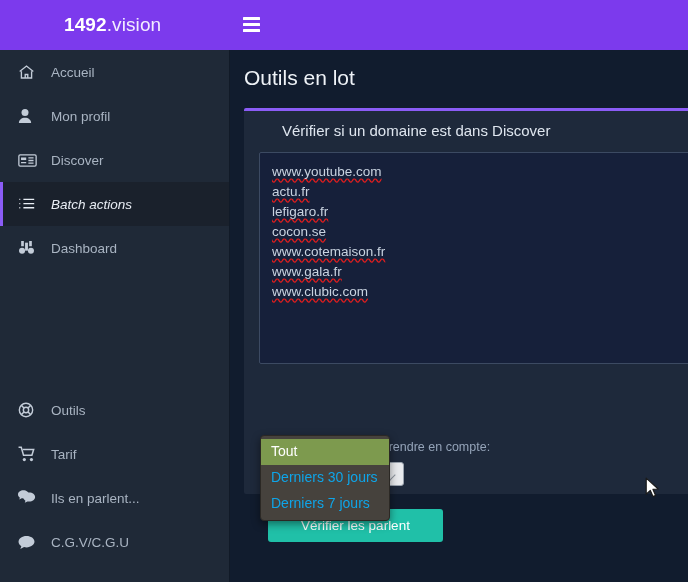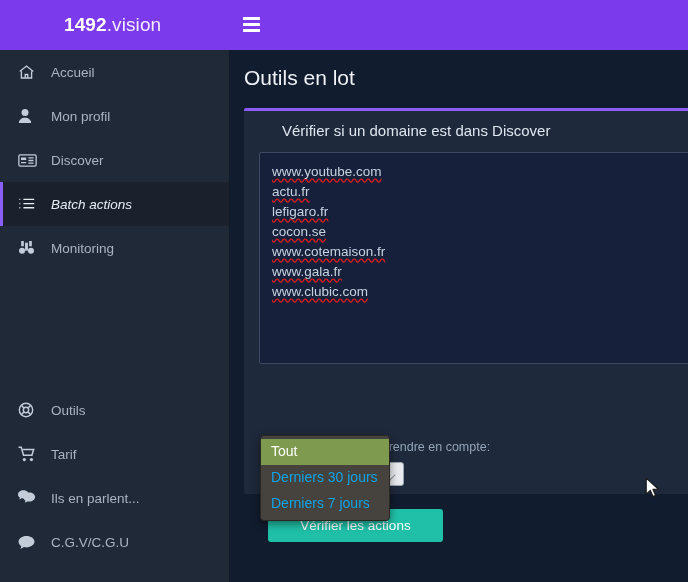--- a/index.html
+++ b/index.html
@@ -243,21 +243,21 @@
 
     <div class="nav-item">
       <span class="ico">
         <svg width="17" height="16" viewBox="0 0 18 18" fill="currentColor">
           <path d="M3 1h3v6H3zM12 1h3v6h-3z"></path>
           <circle cx="4" cy="12" r="3.4"></circle>
             <circle cx="14" cy="12" r="3.4"></circle>
           <rect x="7.4" y="3" width="3.2" height="9"></rect>
         </svg>
       </span>
-      <span>Monitoring</span>
+      <span>Dashboard</span>
     </div>
 
     <div class="nav-gap"></div>
 
     <div class="nav-item">
       <span class="ico">
         <svg width="16" height="16" viewBox="0 0 18 18" fill="none" stroke="currentColor" stroke-width="1.6">
           <circle cx="9" cy="9" r="7.5"></circle>
             <circle cx="9" cy="9" r="3"></circle>
           <path d="M3.8 3.8l2.9 2.9M14.2 3.8l-2.9 2.9M3.8 14.2l2.9-2.9M14.2 14.2l-2.9-2.9"></path>
@@ -314,21 +314,21 @@
         <div class="domain-line">www.clubic.com</div>
       </div>
 
       <div class="duration-label">Indiquer la durée à prendre en compte:</div>
 
       <div class="select-box">
         <span class="select-value">Tout</span>
         <span class="select-chevron"></span>
       </div>
 
-      <div class="action-btn">Vérifier les actions</div>
+      <div class="action-btn">Vérifier les parlent</div>
     </div>
 
     <div class="cursor">
       <svg width="15" height="22" viewBox="0 0 15 22">
         <path d="M1.2 1.1L1.2 17.2L5.3 13.4L8.0 19.6L10.6 18.4L8.0 12.4L13.2 12.0Z" fill="#ffffff" stroke="#1b1b1b" stroke-width="1.2" stroke-linejoin="round"></path>
       </svg>
     </div>
   </div>
 
   <div class="dropdown-list">

